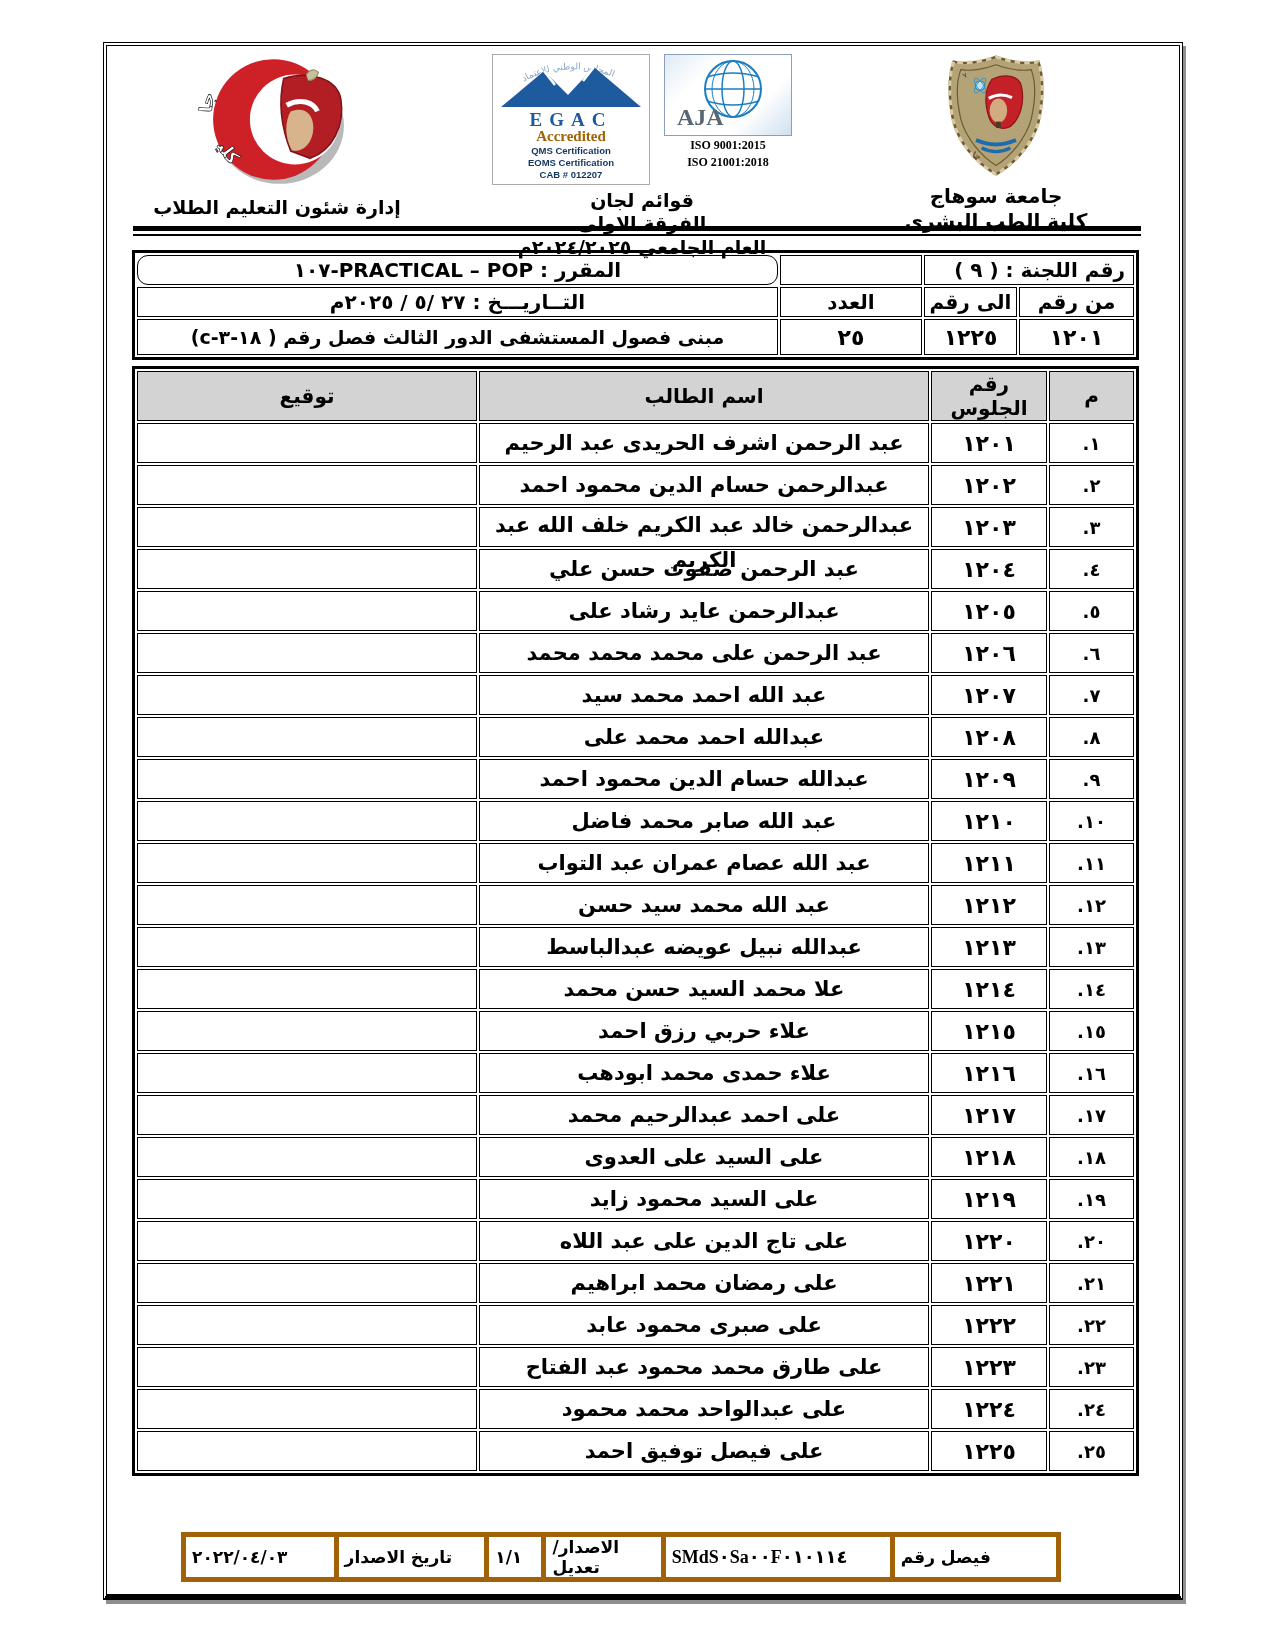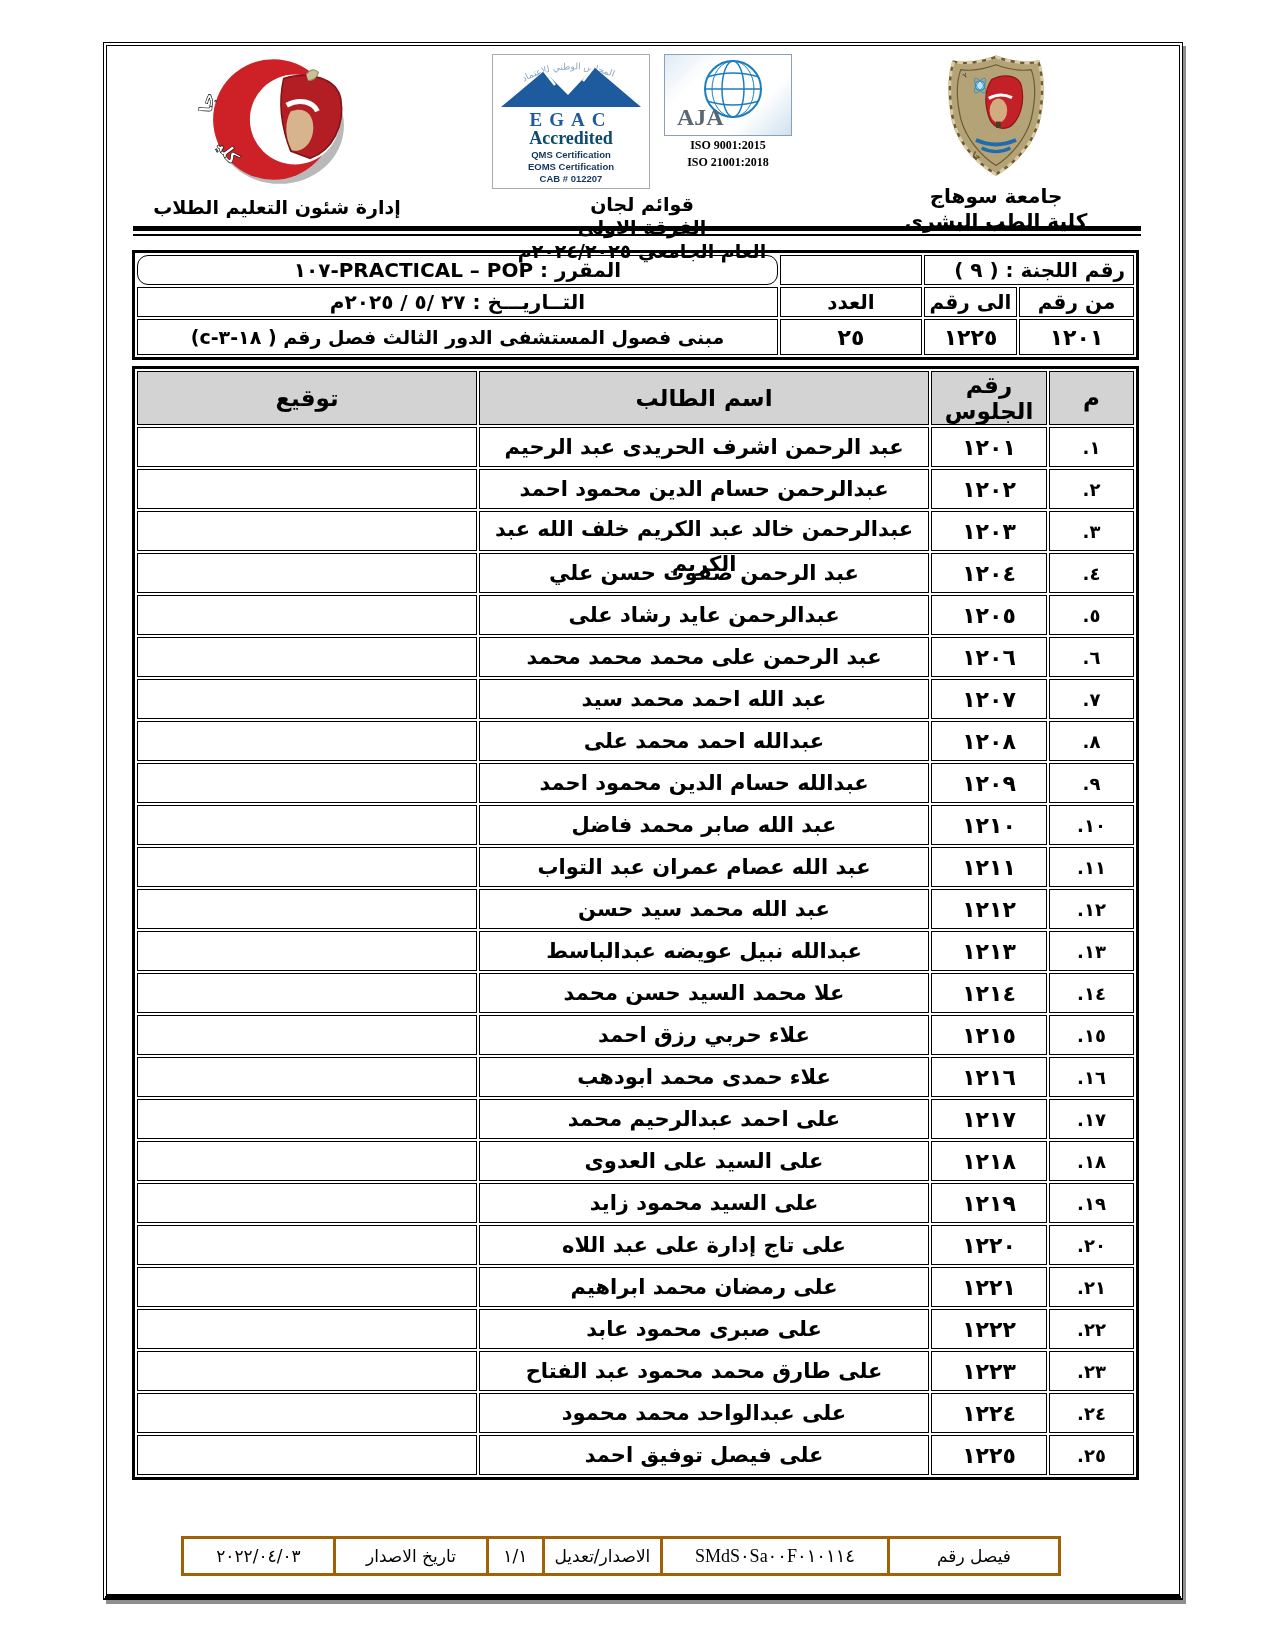--- a/index.html
+++ b/index.html
@@ -13,21 +13,21 @@
   .letterhead{position:relative;height:178px;direction:rtl;}
   .lh-right{position:absolute;right:58px;top:6px;width:250px;text-align:center;}
   .lh-center{position:absolute;right:372px;top:8px;width:330px;text-align:center;}
   .lh-left{position:absolute;left:30px;top:6px;width:280px;text-align:center;}
   .lh-right .uni,.lh-right .fac{font-weight:bold;font-size:20px;line-height:1.25;
        font-family:"DejaVu Sans",sans-serif;}
   .dept{font-weight:bold;font-size:19px;margin-top:2px;font-family:"DejaVu Sans",sans-serif;}
   .accred-row{display:flex;direction:ltr;justify-content:center;align-items:flex-start;gap:14px;}
   .egac-box{width:158px;background:#fff;border:1px solid #aaa;padding:2px 2px 3px;box-sizing:border-box;}
   .egac-name{font-weight:bold;font-size:19px;letter-spacing:7px;color:#1d5b9e;margin-top:-4px;}
-  .egac-accredited{font-weight:bold;font-size:18px;color:#0c4a6e;margin-top:-3px;}
+  .egac-accredited{font-weight:bold;font-size:15px;color:#a16207;margin-top:-3px;}
   .egac-line{font-weight:bold;font-size:9.5px;color:#12355f;line-height:1.25;
        font-family:"Liberation Sans",sans-serif;}
   .aja-col{width:128px;}
   .aja-box{border:1px solid #8aa0b8;background:linear-gradient(135deg,#dfeaf5,#ffffff 28%,#ffffff 70%,#cfe0f0);
        height:80px;position:relative;}
   .iso-line{font-weight:bold;font-size:12px;line-height:1.35;margin-top:1px;}
   .title-lines{margin-top:4px;font-weight:bold;font-size:19px;line-height:1.25;
        font-family:"DejaVu Sans",sans-serif;}
 
   .rule{height:3px;border-top:5px solid #000;border-bottom:2px solid #000;
@@ -40,31 +40,31 @@
   .tbl td,.tbl th{border:1px solid #000;background:#fff;padding:0 4px;box-sizing:border-box;
        font-family:"DejaVu Sans",sans-serif;}
   .info-tbl td{font-weight:bold;text-align:center;}
   .r-lbl{font-size:20px;height:30px;}
   .r-num{font-size:22px;height:30px;}
   .committee{text-align:right !important;padding-right:8px !important;font-size:20px;margin-top:40px;}
   .course{font-size:20px;font-family:"Liberation Serif","DejaVu Sans",serif;border-radius:11px;}
   .datecell{font-size:20px;}
   .location{font-size:19px;height:36px;}
 
-  .students-tbl th{background:#d3d3d3;font-weight:bold;font-size:23px;height:36px;}
+  .students-tbl th{background:#d3d3d3;font-weight:bold;font-size:20px;height:36px;}
   .students-tbl td{height:39px;text-align:center;font-weight:bold;vertical-align:middle;}
   .c-no{font-size:18px;}
   .c-seat{font-size:22px;letter-spacing:1px;}
   .c-name{font-size:21px;}
   .c-name .nm{white-space:nowrap;line-height:38px;}
   .c-name .nm.wrap{white-space:normal;line-height:35px;height:38px;overflow:visible;
        position:relative;z-index:2;}
 
   .footer-tbl{direction:rtl;border-collapse:collapse;width:880px;margin:56px 118px 0 auto;}
-  .footer-tbl td{border:3px solid #a16207;height:34px;text-align:center;font-weight:normal;
+  .footer-tbl td{border:5px solid #a16207;height:34px;text-align:left;font-weight:bold;
        font-size:17px;font-family:"DejaVu Sans",sans-serif;padding:0 6px;}
   .footer-tbl .lat{font-family:"Liberation Serif","DejaVu Sans",serif;font-size:18px;}
 </style>
 </head>
 <body>
 
 <div class="frame">
 
   <div class="letterhead">
 
@@ -356,21 +356,21 @@
           <td class="c-seat">١٢١٩</td>
           <td class="c-name">
             <div class="nm">على السيد محمود زايد</div>
           </td>
           <td class="c-sign"></td>
         </tr>
         <tr>
           <td class="c-no">٢٠.</td>
           <td class="c-seat">١٢٢٠</td>
           <td class="c-name">
-            <div class="nm">على تاج إدارة على عبد اللاه</div>
+            <div class="nm">على تاج الدين على عبد اللاه</div>
           </td>
           <td class="c-sign"></td>
         </tr>
         <tr>
           <td class="c-no">٢١.</td>
           <td class="c-seat">١٢٢١</td>
           <td class="c-name">
             <div class="nm">على رمضان محمد ابراهيم</div>
           </td>
           <td class="c-sign"></td>

